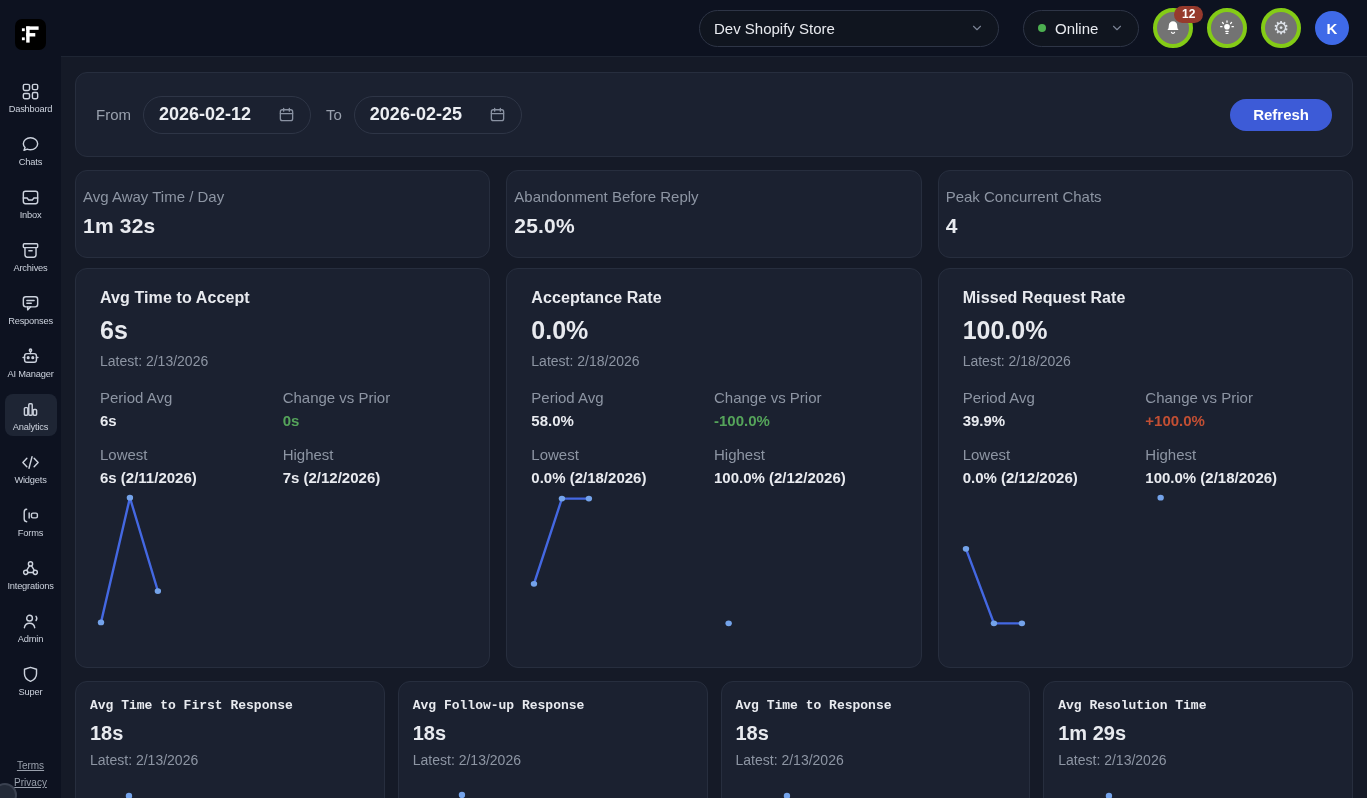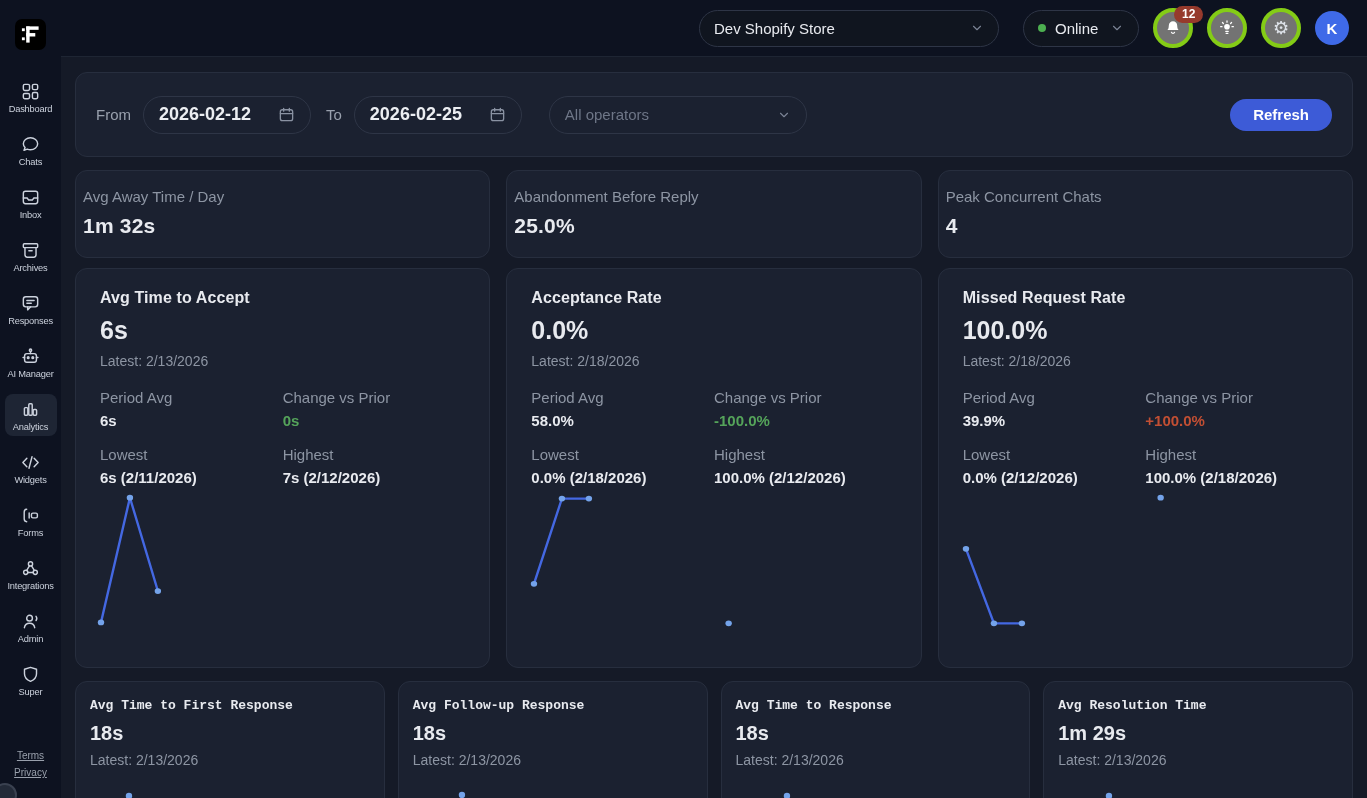--- a/index.html
+++ b/index.html
@@ -15,21 +15,21 @@
   body{background:var(--bg-content);font-family:"Liberation Sans",sans-serif;display:flex;color:var(--txt-bright);}
 
   
   .sidebar{width:61px;background:var(--bg-shell);display:flex;flex-direction:column;align-items:center;flex:none;position:relative;}
   .logo{width:31px;height:31px;background:#000;border-radius:7px;margin-top:19px;display:flex;align-items:center;justify-content:center;cursor:pointer;}
   .nav{margin-top:26px;display:flex;flex-direction:column;align-items:center;gap:11px;}
   .nav-item{width:52px;padding:5px 0 4px;border-radius:8px;display:flex;flex-direction:column;align-items:center;gap:2px;cursor:pointer;}
   .nav-item.active{background:var(--bg-active);}
   .nav-item svg{width:21px;height:21px;stroke:var(--txt-side);fill:none;stroke-width:1.5;stroke-linecap:round;stroke-linejoin:round;}
   .nav-label{font-size:9.3px;color:var(--txt-side);letter-spacing:-.2px;white-space:nowrap;}
-  .side-foot{margin-top:auto;padding-bottom:20px;display:flex;flex-direction:column;align-items:center;gap:6px;}
+  .side-foot{margin-top:auto;padding-bottom:10px;display:flex;flex-direction:column;align-items:center;gap:6px;}
   .side-link{font-size:10px;color:#99a0ac;text-decoration:underline;cursor:pointer;}
   .corner-orb{position:absolute;left:-7px;bottom:-9px;width:24px;height:24px;border-radius:50%;border:2px solid #3a4150;background:#232a38;}
 
   
   .main{flex:1;display:flex;flex-direction:column;min-width:0;}
   .topbar{height:57px;background:var(--bg-shell);border-bottom:1px solid #1e2533;display:flex;align-items:center;justify-content:flex-end;gap:14px;padding-right:18px;flex:none;}
   .tb-select{height:37px;border:1px solid var(--border-input);border-radius:999px;background:#10151f;display:flex;align-items:center;padding:0 14px;gap:9px;font-size:15px;color:var(--txt-bright);cursor:pointer;}
   .tb-select .chev{margin-left:auto;}
   .store-select{width:300px;margin-right:10px;}
   .online-select{width:116px;}
@@ -261,28 +261,20 @@
       <span class="f-label">To</span>
       <div class="pill-input date-input">
         <span>2026-02-25</span>
         <span class="cal">
             <svg viewBox="0 0 18 18">
               <rect x="2.5" y="4" width="13" height="11.5" rx="2"></rect>
               <path d="M2.5 8h13M6 2.5v3M12 2.5v3"></path>
             </svg>
           </span>
       </div>
-      <div class="pill-input op-select">
-        <span>All operators</span>
-        <span class="chev" style="margin-left:auto">
-            <svg viewBox="0 0 20 20">
-              <path d="M5 7.5l5 5 5-5"></path>
-            </svg>
-          </span>
-      </div>
       <button class="refresh-btn">Refresh</button>
     </section>
 
     <section class="summary-row">
       <div class="card sum-card">
         <div class="sum-label">Avg Away Time / Day</div>
         <div class="sum-value">1m 32s</div>
       </div>
       <div class="card sum-card">
         <div class="sum-label">Abandonment Before Reply</div>

